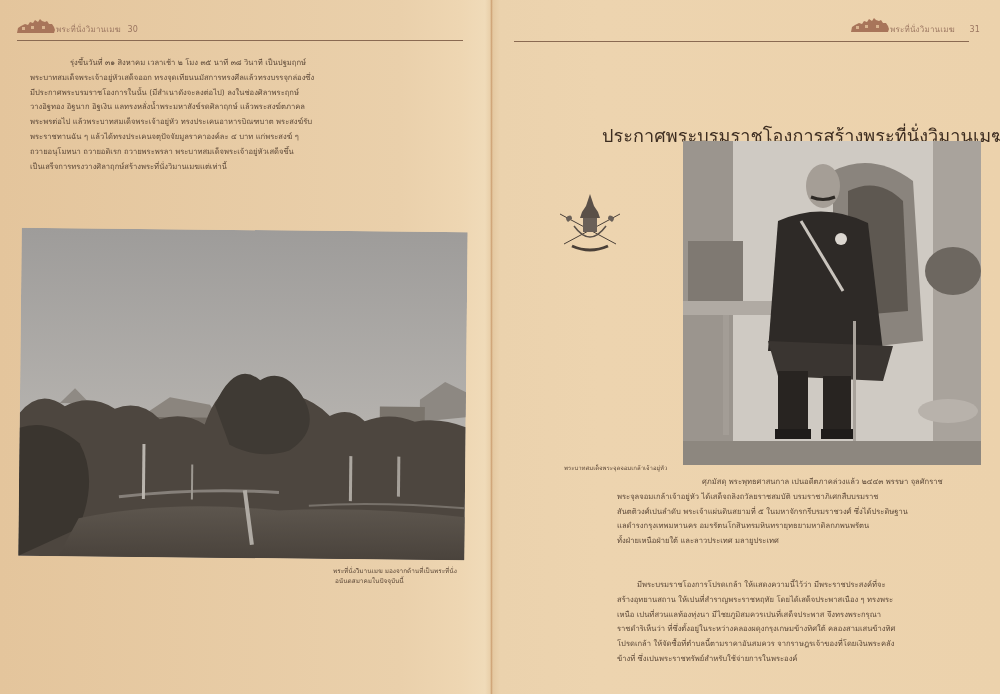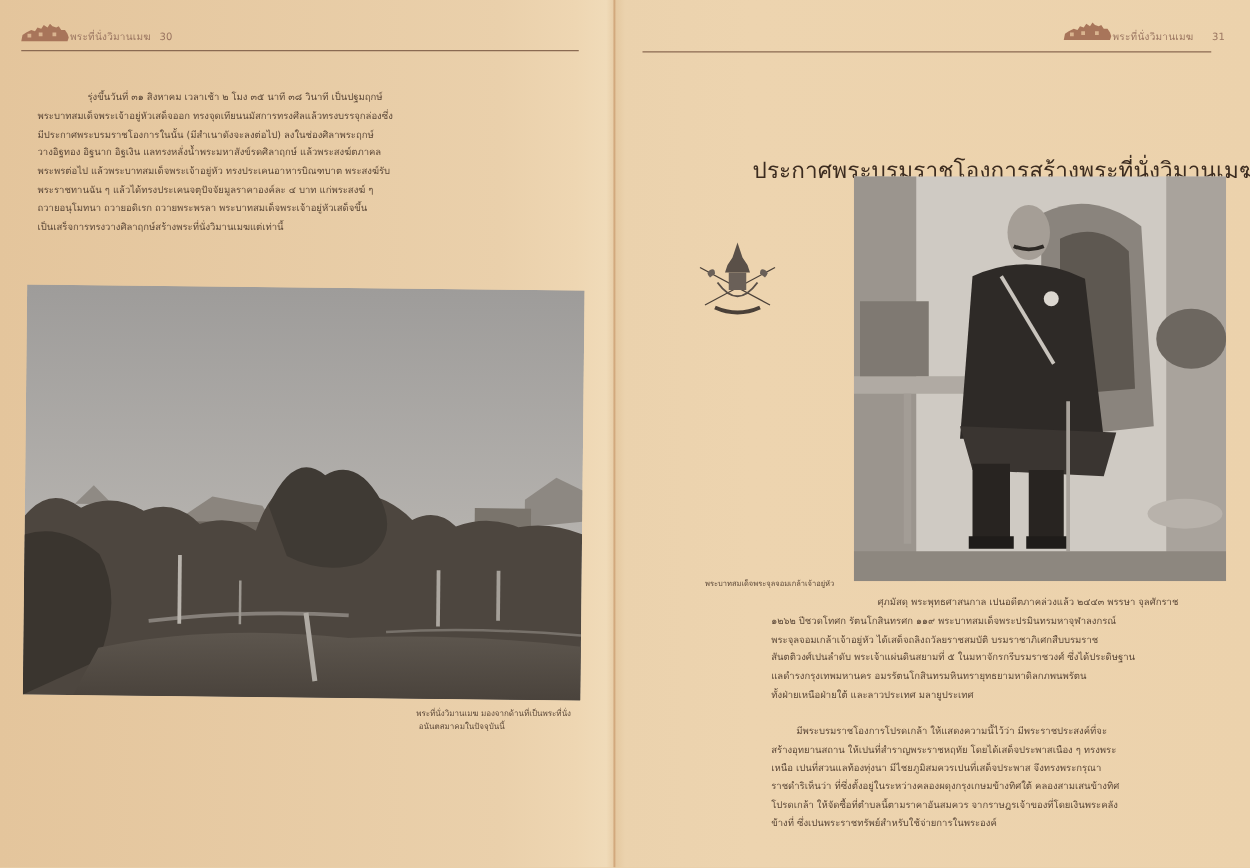--- a/index.html
+++ b/index.html
@@ -51,21 +51,21 @@
         <rect x="15" y="8" width="3" height="3" fill="#d9b48f"></rect>
         <rect x="26" y="8" width="3" height="3" fill="#d9b48f"></rect>
       </svg>
       <div class="header-text" style="left:40px; top:5px;">
         <span>พระที่นั่งวิมานเมฆ</span>
         <span style="margin-left:4px;">30</span>
       </div>
       <div class="header-rule" style="left:1px; top:22px; width:446px;"></div>
     </div>
 
-    <div class="para" style="left:48px; top:71px; width:232px;">
+    <div class="para" style="left:48px; top:56px; width:232px;">
       <p class="indent" style="white-space:nowrap;">รุ่งขึ้นวันที่ ๓๑ สิงหาคม เวลาเช้า ๒ โมง ๓๕ นาที ๓๘ วินาที เป็นปฐมฤกษ์</p>
       <p style="white-space:nowrap; margin-left:-18px;">พระบาทสมเด็จพระเจ้าอยู่หัวเสด็จออก ทรงจุดเทียนนมัสการทรงศีลแล้วทรงบรรจุกล่องซึ่ง</p>
       <p style="white-space:nowrap; margin-left:-18px;">มีประกาศพระบรมราชโองการในนั้น (มีสำเนาดังจะลงต่อไป) ลงในช่องศิลาพระฤกษ์</p>
       <p style="white-space:nowrap; margin-left:-18px;">วางอิฐทอง อิฐนาก อิฐเงิน แลทรงหลั่งน้ำพระมหาสังข์รดศิลาฤกษ์ แล้วพระสงฆ์ตภาคล</p>
       <p style="white-space:nowrap; margin-left:-18px;">พระพรต่อไป แล้วพระบาทสมเด็จพระเจ้าอยู่หัว ทรงประเคนอาหารบิณฑบาต พระสงฆ์รับ</p>
       <p style="white-space:nowrap; margin-left:-18px;">พระราชทานฉัน ๆ แล้วได้ทรงประเคนจตุปัจจัยมูลราคาองค์ละ ๔ บาท แก่พระสงฆ์ ๆ</p>
       <p style="white-space:nowrap; margin-left:-18px;">ถวายอนุโมทนา ถวายอดิเรก ถวายพระพรลา พระบาทสมเด็จพระเจ้าอยู่หัวเสด็จขึ้น</p>
       <p style="white-space:nowrap; margin-left:-18px;">เป็นเสร็จการทรงวางศิลาฤกษ์สร้างพระที่นั่งวิมานเมฆแต่เท่านี้</p>
     </div>
 
@@ -174,21 +174,20 @@
         <rect x="170" y="180" width="3" height="120" fill="#a8a29b"></rect>
 
         <rect x="0" y="300" width="298" height="24" fill="#8d877f"></rect>
       </svg>
     </div>
 
     <div class="caption" style="left:72px; top:463px; white-space:nowrap; font-size:6px;">พระบาทสมเด็จพระจุลจอมเกล้าเจ้าอยู่หัว</div>
 
     <div class="para" style="left:125px; top:475px; width:370px;">
       <p class="indent" style="white-space:nowrap; text-indent:85px;">ศุภมัสดุ พระพุทธศาสนกาล เปนอดีตภาคล่วงแล้ว ๒๔๔๓ พรรษา จุลศักราช</p>
-      <p style="white-space:nowrap;">๑๒๖๒ ปีชวดโทศก รัตนโกสินทรศก ๑๑๙ พระบาทสมเด็จพระปรมินทรมหาจุฬาลงกรณ์</p>
       <p style="white-space:nowrap;">พระจุลจอมเกล้าเจ้าอยู่หัว ได้เสด็จถลิงถวัลยราชสมบัติ บรมราชาภิเศกสืบบรมราช</p>
       <p style="white-space:nowrap;">สันตติวงศ์เปนลำดับ พระเจ้าแผ่นดินสยามที่ ๕ ในมหาจักรกรีบรมราชวงศ์ ซึ่งได้ประดิษฐาน</p>
       <p style="white-space:nowrap;">แลดำรงกรุงเทพมหานคร   อมรรัตนโกสินทรมหินทรายุทธยามหาดิลกภพนพรัตน</p>
       <p style="white-space:nowrap;">ทั้งฝ่ายเหนือฝ่ายใต้ และลาวประเทศ มลายูประเทศ</p>
     </div>
 
     <div class="para" style="left:125px; top:578px; width:370px;">
       <p style="white-space:nowrap; text-indent:20px;">มีพระบรมราชโองการโปรดเกล้า ให้แสดงความนี้ไว้ว่า มีพระราชประสงค์ที่จะ</p>
       <p style="white-space:nowrap;">สร้างอุทยานสถาน ให้เปนที่สำราญพระราชหฤทัย โดยได้เสด็จประพาสเนือง ๆ ทรงพระ</p>
       <p style="white-space:nowrap;">เหนือ เปนที่สวนแลท้องทุ่งนา มีไชยภูมิสมควรเปนที่เสด็จประพาส จึงทรงพระกรุณา</p>

